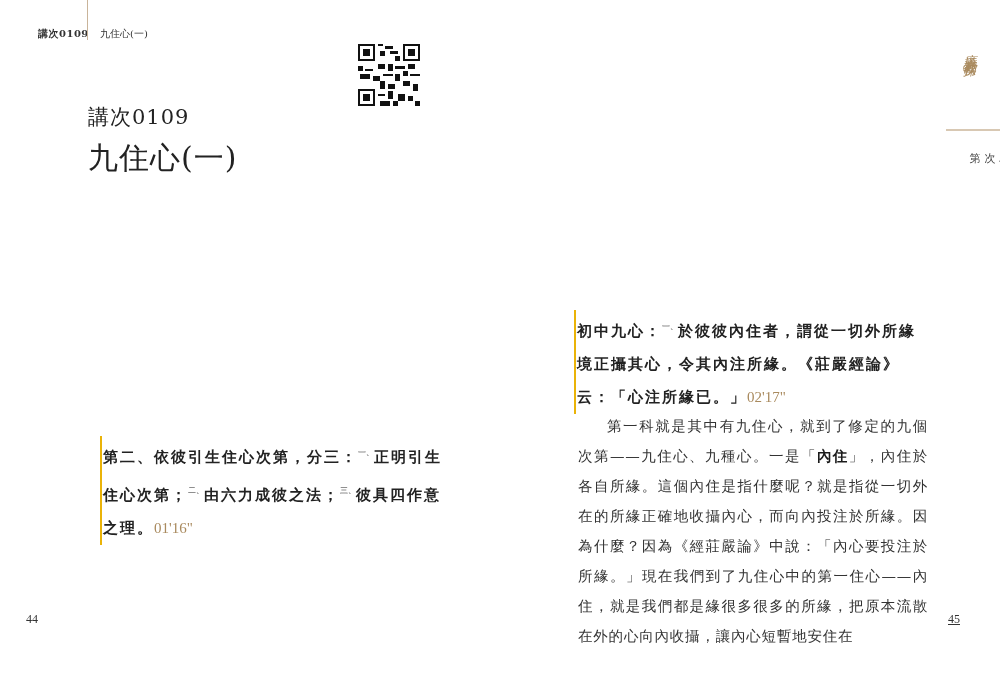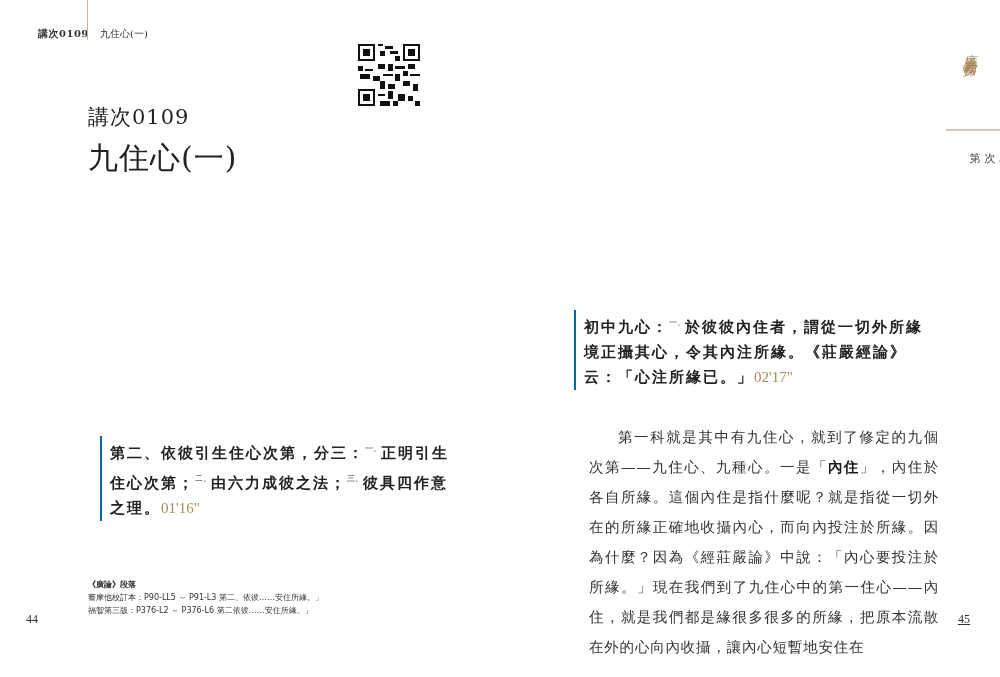--- a/index.html
+++ b/index.html
@@ -22,31 +22,31 @@
   .qr { position: absolute; left: 358px; top: 44px; width: 62px; height: 62px; background: #fff; }
   .qr svg { width: 62px; height: 62px; display: block; }
 
   .lesson-no { position: absolute; left: 88px; top: 103px; font-size: 21px; color: #222; letter-spacing: 1px; }
   .lesson-title { position: absolute; left: 88px; top: 138px; font-size: 30px; color: #222; letter-spacing: 1px; }
 
   .body-text { font-size: 14.5px; line-height: 30px; color: #333; letter-spacing: 0.8px; text-align: justify; }
   .left-para { position: absolute; left: 88px; top: 230px; width: 355px; text-indent: 2em; }
   .ts { color: #a98a5e; font-family: "Liberation Serif", serif; }
 
-  .quote { position: absolute; border-left: 2px solid #0369a1; padding-left: 8px; font-size: 15px; line-height: 25px; font-weight: bold; color: #222; letter-spacing: 2px; }
+  .quote { position: absolute; border-left: 2px solid #eab308; padding-left: 1px; font-size: 15px; line-height: 33px; font-weight: bold; color: #222; letter-spacing: 2px; }
   .quote .ts { font-weight: normal; letter-spacing: 0; }
   .quote sup { font-size: 8px; font-weight: normal; vertical-align: 7px; letter-spacing: 0; }
   .left-quote { left: 100px; top: 436px; width: 340px; }
 
   .footnote { position: absolute; left: 88px; top: 578px; width: 330px; font-family: "DejaVu Sans", sans-serif; font-size: 8px; line-height: 13px; color: #333; }
   .footnote .fn-title { font-weight: bold; }
 
   .page-no { position: absolute; top: 612px; font-family: "Liberation Serif", serif; font-size: 12px; color: #333; }
   .pn-left { left: 26px; }
-  .pn-right { left: 458px; text-decoration: underline; }
+  .pn-right { left: 448px; text-decoration: underline; }
 
   
   .right-para1 { position: absolute; left: 77px; top: 94px; width: 350px; text-indent: 2em; }
   .right-quote { left: 74px; top: 310px; width: 345px; }
   .right-para2 { position: absolute; left: 77px; top: 410px; width: 350px; text-indent: 2em; }
   b.em { color: #1a1a1a; }
 
   
   .side-tab { position: absolute; left: 446px; top: 44px; width: 54px; }
   .side-book { writing-mode: vertical-rl; font-size: 13px; color: #a98a5e; font-style: italic; letter-spacing: 2px; position: absolute; left: 14px; top: 0; height: 80px; }
@@ -111,36 +111,31 @@
     </div>
 
     <div class="lesson-no">講次0109</div>
     <div class="lesson-title">九住心(一)</div>
 
 
     <div class="quote left-quote">
       <span>第二、依彼引生住心次第，分三：</span><sup>一、</sup><span>正明引生住心次第；</span><sup>二、</sup><span>由六力成彼之法；</span><sup>三、</sup><span>彼具四作意之理。</span><span class="ts">01'16"</span>
     </div>
 
-    <div class="footnote">
-      <div class="fn-title">《廣論》段落</div>
-      <div>審摩他校訂本：P90-LL5 ～ P91-L3 第二、依彼……安住所緣。」</div>
-      <div>福智第三版：P376-L2 ～ P376-L6 第二依彼……安住所緣。」</div>
-    </div>
 
     <div class="page-no pn-left">44</div>
   </div>
 
   <div class="page page-right">
 
     <div class="quote right-quote">
       <span>初中九心：</span><sup>一、</sup><span>於彼彼內住者，謂從一切外所緣境正攝其心，令其內注所緣。《莊嚴經論》云：「心注所緣已。」</span><span class="ts">02'17"</span>
     </div>
 
-    <p class="body-text right-para2" style="margin:12px;">
+    <p class="body-text right-para2" style="margin:1px;">
       <span>第一科就是其中有九住心，就到了修定的九個次第——九住心、九種心。一是「</span><b class="em">內住</b><span>」，內住於各自所緣。這個內住是指什麼呢？就是指從一切外在的所緣正確地收攝內心，而向內投注於所緣。因為什麼？因為《經莊嚴論》中說：「內心要投注於所緣。」現在我們到了九住心中的第一住心——內住，就是我們都是緣很多很多的所緣，把原本流散在外的心向內收攝，讓內心短暫地安住在</span>
     </p>
 
     <div class="side-tab">
       <div class="side-book">廣論之觀初探</div>
       <div class="side-rule"></div>
       <div class="side-section">正明引生住心次第</div>
     </div>
 
     <div class="page-no pn-right">45</div>

